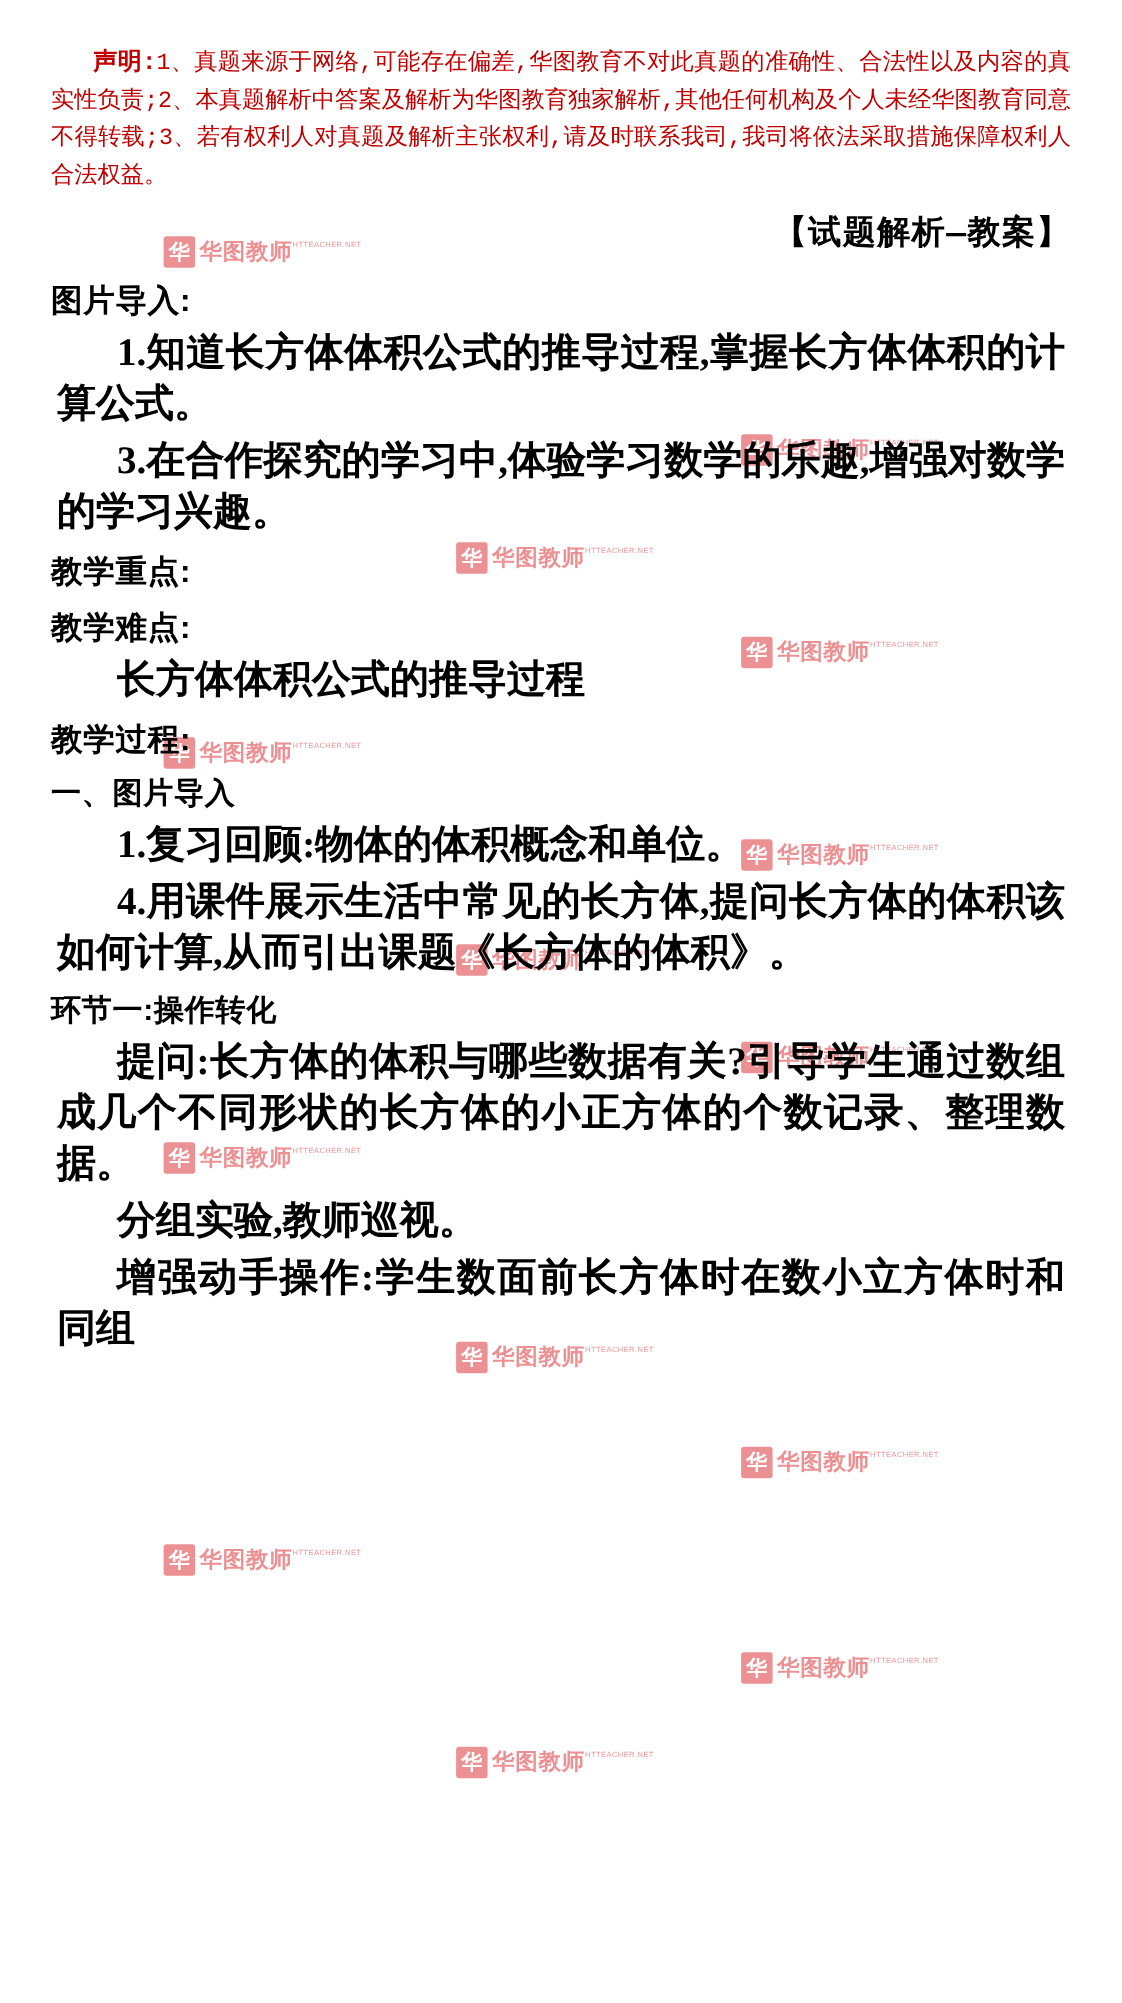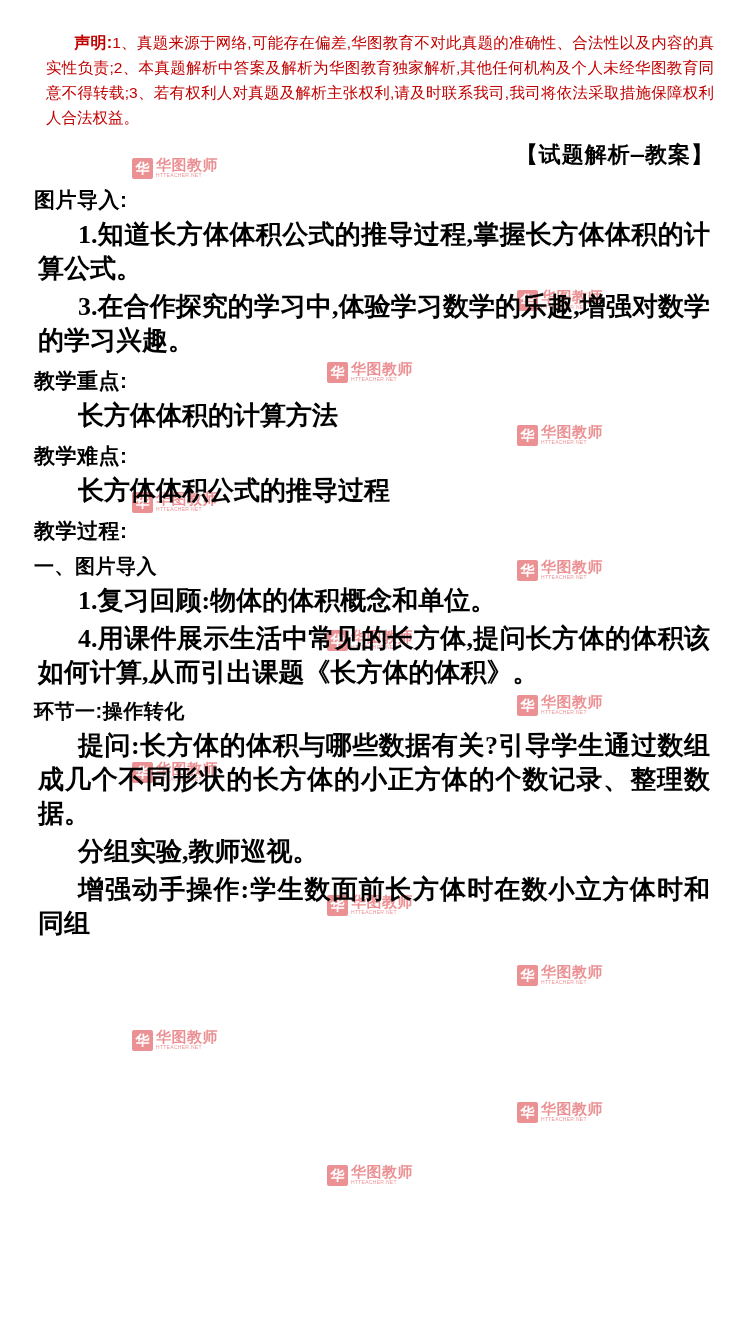--- a/index.html
+++ b/index.html
@@ -44,22 +44,23 @@
     font-size: 14px;
     line-height: 21px;
     text-align: center;
     font-family: "Liberation Sans", sans-serif;
     font-weight: bold;
     border-radius: 2px;
     margin-right: 3px;
   }
   .wm .wm-text {
     display: flex;
-    flex-direction: column;
+    flex-direction: row;
     justify-content: center;
+    text-align: center;
   }
   .wm .wm-main {
     font-family: "Liberation Sans", sans-serif;
     font-weight: bold;
     font-size: 15px;
     color: #d8262c;
     line-height: 15px;
     letter-spacing: 0.5px;
   }
   .wm .wm-sub {
@@ -69,23 +70,23 @@
     line-height: 7px;
     letter-spacing: 0.3px;
   }
   
   .declaration {
     position: relative;
     z-index: 10;
     color: #c00000;
     font-size: 15.5px;
     line-height: 25px;
-    font-family: Liberation Sans, sans-serif;
+    font-family: Liberation Mono, monospace;
     text-align: justify;
-    margin: 0 0 10px 12px;
+    margin: 0 0 10px 0;
   }
   .declaration .lead {
     font-weight: bold;
     font-size: 16px;
   }
   .decl-indent {
     display: inline-block;
     width: 28px;
   }
   
@@ -240,21 +241,20 @@
     <span class="decl-indent"></span><span class="lead">声明:</span><span>1、真题来源于网络,可能存在偏差,华图教育不对此真题的准确性、合法性以及内容的真实性负责;2、本真题解析中答案及解析为华图教育独家解析,其他任何机构及个人未经华图教育同意不得转载;3、若有权利人对真题及解析主张权利,请及时联系我司,我司将依法采取措施保障权利人合法权益。</span>
   </div>
 
   <div class="doc-title">【试题解析—教案】</div>
 
   <div class="sec-head">图片导入:</div>
   <p class="para">1.知道长方体体积公式的推导过程,掌握长方体体积的计算公式。</p>
   <p class="para">3.在合作探究的学习中,体验学习数学的乐趣,增强对数学的学习兴趣。</p>
 
   <div class="sec-head">教学重点:</div>
-  <p class="para">长方体体积的计算方法</p>
 
   <div class="sec-head">教学难点:</div>
   <p class="para">长方体体积公式的推导过程</p>
 
   <div class="sec-head">教学过程:</div>
 
   <div class="sub-head">一、图片导入</div>
   <p class="para">1.复习回顾:物体的体积概念和单位。</p>
   <p class="para">4.用课件展示生活中常见的长方体,提问长方体的体积该如何计算,从而引出课题《长方体的体积》。</p>
 

